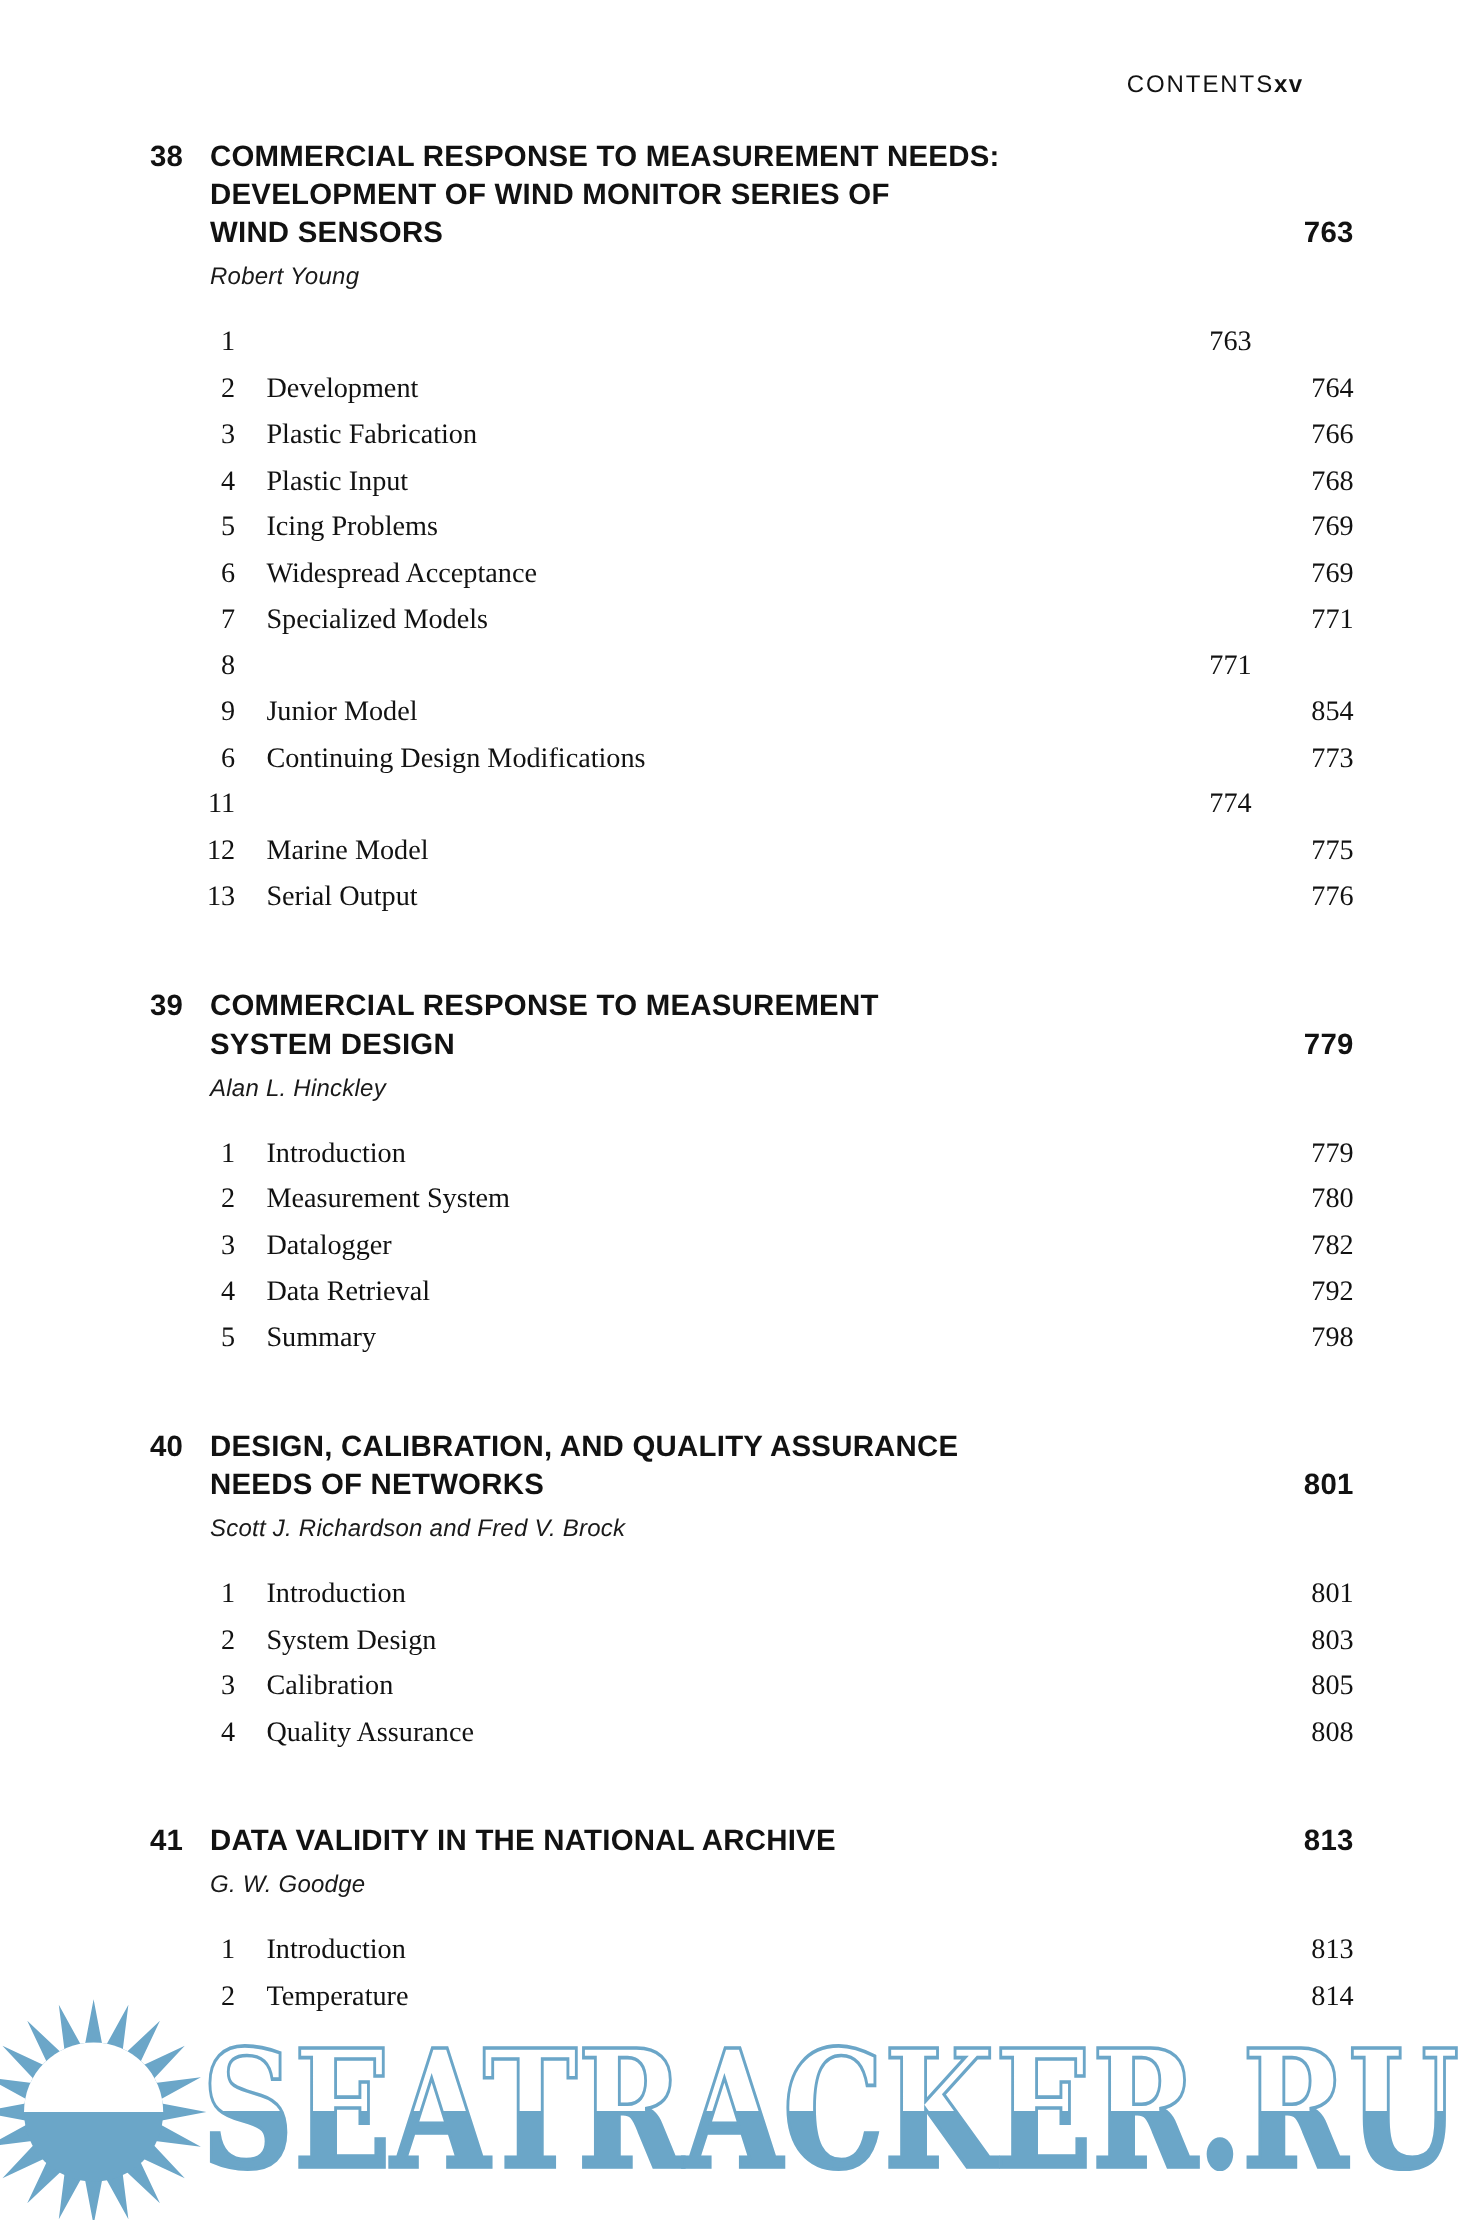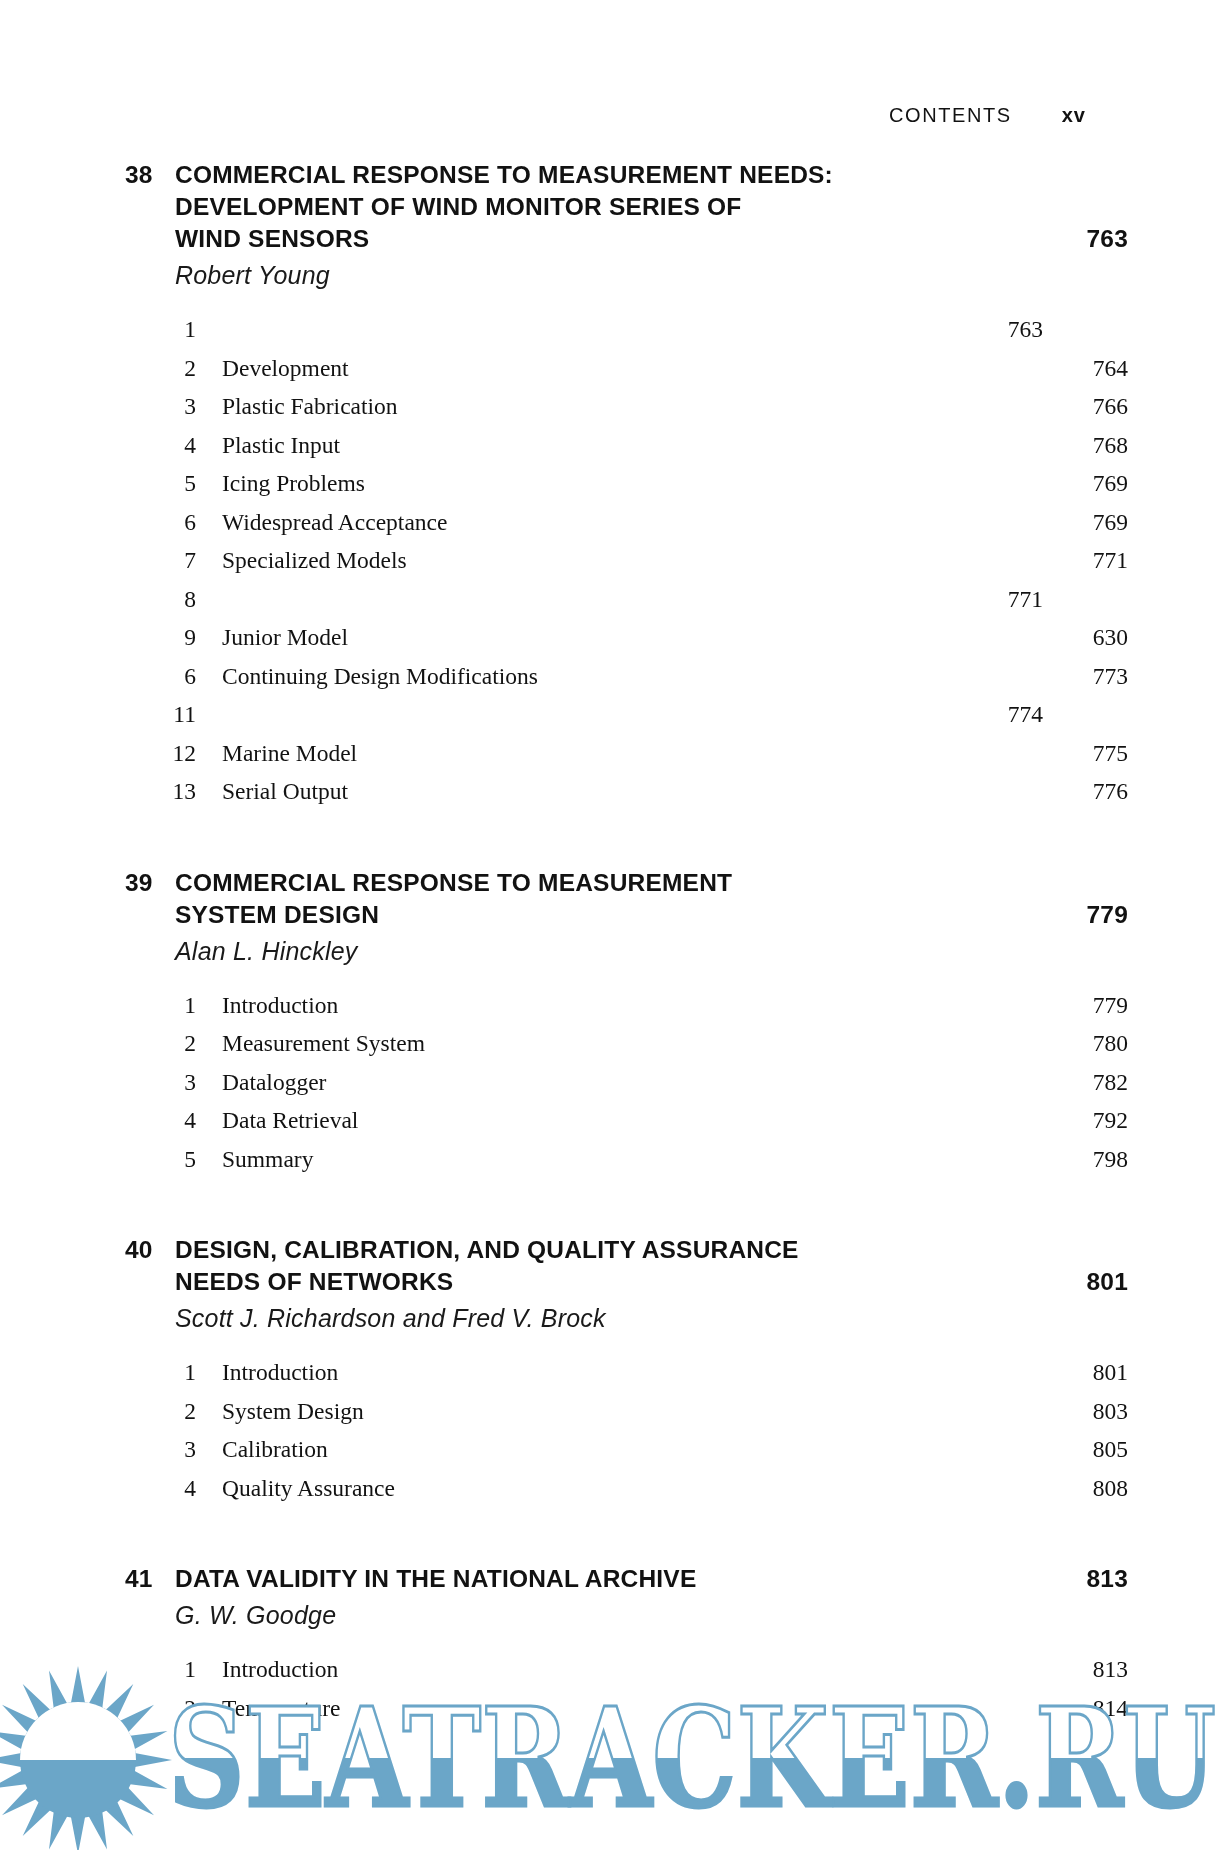--- a/index.html
+++ b/index.html
@@ -17,23 +17,22 @@
     position: absolute;
     left: 125px;
     top: 0;
     width: 1003px;
   }
 
   .page-header {
     display: flex;
     justify-content: flex-end;
     align-items: flex-start;
-    gap: 50px;
     padding-right: 42px;
-    margin-top: 104px;
+    margin-top: 60px;
     font-size: 20px;
     letter-spacing: 1.6px;
   }
   .header-folio {
     font-weight: bold;
     letter-spacing: 1px;
   }
 
   .chapters { margin-top: 32px; }
 
@@ -51,21 +50,21 @@
     line-height: 32px;
     letter-spacing: 0.2px;
   }
   .chapter-title { white-space: pre-line; }
   .chapter-page { align-self: end; text-align: right; }
 
   .chapter-author {
     margin-left: 50px;
     margin-top: 5px;
     font-style: italic;
-    font-size: 25px;
+    font-size: 20px;
     line-height: 30px;
     letter-spacing: 0.2px;
     color: #1a1a1a;
   }
 
   .sections { margin-top: 20px; }
   .section-row {
     display: grid;
     grid-template-columns: 71px 1fr 85px;
     font-family: "Liberation Serif", serif;
@@ -137,21 +136,21 @@
     <span class="section-title">Specialized Models</span>
     <span class="section-page">771</span>
   </div>
           <div class="section-row">
     <span class="section-number">8</span>
     <span class="section-page">771</span>
   </div>
           <div class="section-row">
     <span class="section-number">9</span>
     <span class="section-title">Junior Model</span>
-    <span class="section-page">630</span>
+    <span class="section-page">854</span>
   </div>
           <div class="section-row">
     <span class="section-number">6</span>
     <span class="section-title">Continuing Design Modifications</span>
     <span class="section-page">773</span>
   </div>
           <div class="section-row">
     <span class="section-number">11</span>
     <span class="section-page">774</span>
   </div>

